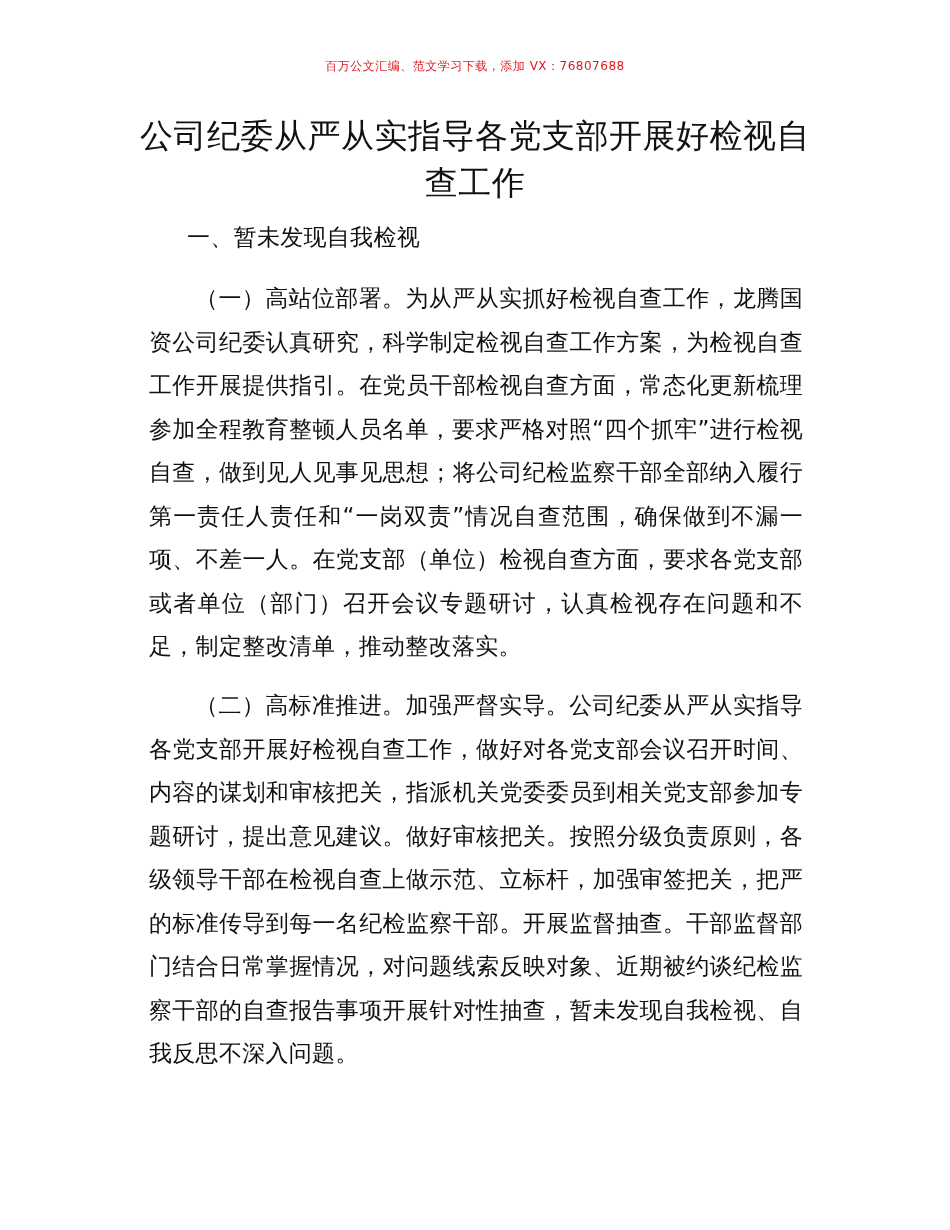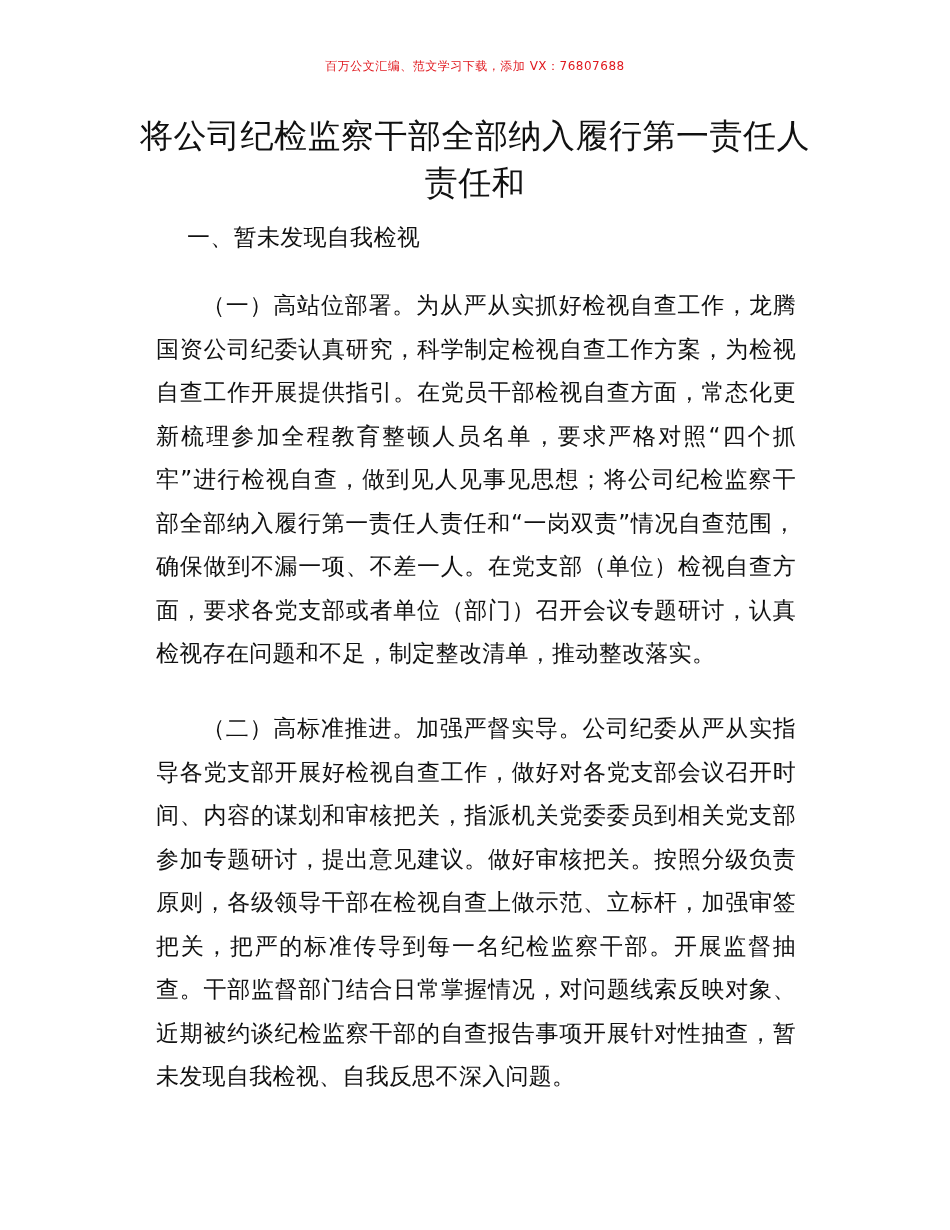--- a/index.html
+++ b/index.html
@@ -49,31 +49,31 @@
     }
     .section-heading {
       top: 216px;
       text-indent: 46px;
     }
     .para-1 {
       top: 269px;
       text-indent: 46px;
     }
     .para-2 {
-      top: 692px;
+      top: 676px;
       text-indent: 46px;
     }
-    .body-text p { margin: 15px; }
+    .body-text p { margin: 8px; }
   </style>
 </head>
 <body>
 
 <div class="watermark">百万公文汇编、范文学习下载，添加 VX：76807688</div>
 
-<div class="title">将公司纪检监察干部全部纳入履行第一责任人责任和</div>
+<div class="title">公司纪委从严从实指导各党支部开展好检视自查工作</div>
 
 <div class="body-text section-heading">一、暂未发现自我检视</div>
 
 <div class="body-text para-1">
   <p>（一）高站位部署。为从严从实抓好检视自查工作，龙腾国资公司纪委认真研究，科学制定检视自查工作方案，为检视自查工作开展提供指引。在党员干部检视自查方面，常态化更新梳理参加全程教育整顿人员名单，要求严格对照“四个抓牢”进行检视自查，做到见人见事见思想；将公司纪检监察干部全部纳入履行第一责任人责任和“一岗双责”情况自查范围，确保做到不漏一项、不差一人。在党支部（单位）检视自查方面，要求各党支部或者单位（部门）召开会议专题研讨，认真检视存在问题和不足，制定整改清单，推动整改落实。</p>
 </div>
 
 <div class="body-text para-2">
   <p>（二）高标准推进。加强严督实导。公司纪委从严从实指导各党支部开展好检视自查工作，做好对各党支部会议召开时间、内容的谋划和审核把关，指派机关党委委员到相关党支部参加专题研讨，提出意见建议。做好审核把关。按照分级负责原则，各级领导干部在检视自查上做示范、立标杆，加强审签把关，把严的标准传导到每一名纪检监察干部。开展监督抽查。干部监督部门结合日常掌握情况，对问题线索反映对象、近期被约谈纪检监察干部的自查报告事项开展针对性抽查，暂未发现自我检视、自我反思不深入问题。</p>
 </div>

